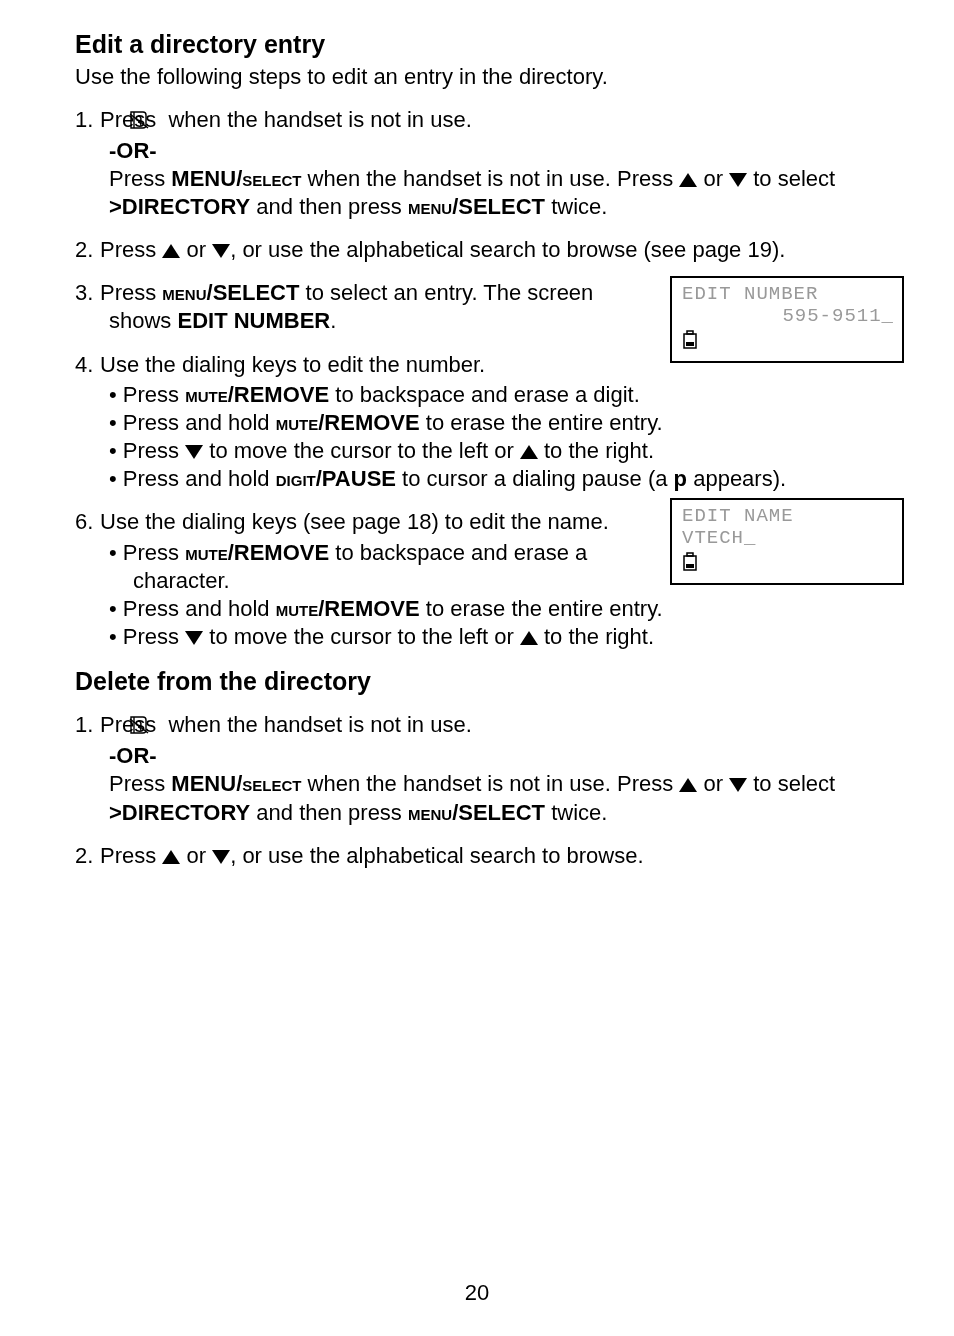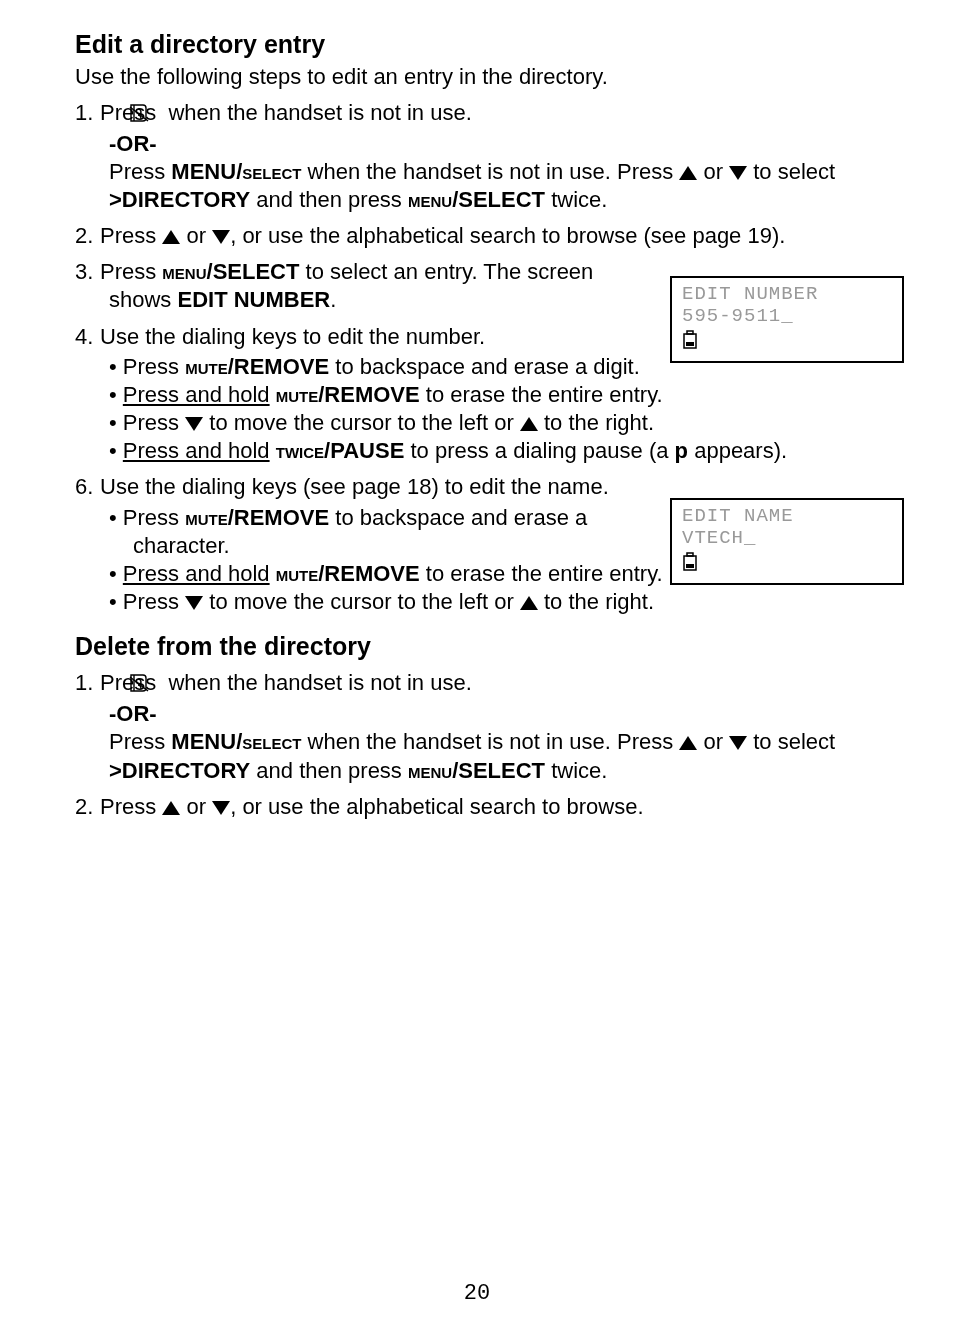--- a/index.html
+++ b/index.html
@@ -34,21 +34,21 @@
   ol {
     list-style: none;
     padding: 0;
     margin: 0 0 16px 0;
   }
   ol > li {
     font-size: 22px;
     line-height: 1.28;
     padding-left: 34px;
     text-indent: -34px;
-    margin: 8px 0 4px 0;
+    margin: 15px 0 4px 0;
   }
   ol > li .num {
     display: inline-block;
     width: 25px;
     text-indent: 0;
   }
   ul {
     list-style: none;
     padding: 0;
     margin: 2px 0 0 0;
@@ -61,21 +61,21 @@
     margin: 0;
   }
   ul > li::before {
     content: "•  ";
   }
   .smallcaps {
     font-variant: small-caps;
     font-weight: bold;
   }
   .bold { font-weight: bold; }
-  .underline { text-decoration: underline; }
+  .underline { }
   .phonebook {
     display: inline-block;
     vertical-align: -3px;
   }
   .screen {
     position: absolute;
     border: 2px solid #000;
     background: #fff;
     padding: 6px 8px 4px 10px;
     width: 234px;
@@ -91,21 +91,20 @@
   .screen .bat {
     margin-top: 2px;
   }
   .pagenum {
     position: absolute;
     bottom: 30px;
     left: 0;
     width: 100%;
     text-align: center;
     font-size: 22px;
-    font-family: Liberation Mono, monospace;
   }
   .subindent { display:block; text-indent:0; }
 
   
   .tri-up { width:0; height:0; border-left:9px solid transparent; border-right:9px solid transparent; border-bottom:14px solid #000; display:inline-block; vertical-align:-1px;}
   .tri-down { width:0; height:0; border-left:9px solid transparent; border-right:9px solid transparent; border-top:14px solid #000; display:inline-block; vertical-align:-1px;}
 </style>
 </head>
 <body>
 
@@ -127,21 +126,21 @@
 
     <li><span class="num">2.</span><span>Press </span><span class="tri-up"></span><span> or </span><span class="tri-down"></span><span>, or use the alphabetical search to browse (see page 19).</span></li>
 
     <li style="padding-right:260px;"><span class="num">3.</span><span>Press </span><span class="smallcaps">menu</span><span class="bold">/SELECT</span><span> to select an entry. The screen shows </span><span class="bold">EDIT NUMBER</span><span>.</span></li>
 
     <li><span class="num">4.</span><span>Use the dialing keys to edit the number.</span>
       <ul>
         <li><span>Press </span><span class="smallcaps">mute</span><span class="bold">/REMOVE</span><span> to backspace and erase a digit.</span></li>
         <li><span class="underline">Press and hold</span><span> </span><span class="smallcaps">mute</span><span class="bold">/REMOVE</span><span> to erase the entire entry.</span></li>
         <li><span>Press </span><span class="tri-down"></span><span> to move the cursor to the left or </span><span class="tri-up"></span><span> to the right.</span></li>
-        <li><span class="underline">Press and hold</span><span> </span><span class="smallcaps">twice</span><span class="bold">/PAUSE</span><span> to press a dialing pause (a </span><span class="bold">p</span><span> appears).</span></li>
+        <li><span class="underline">Press and hold</span><span> </span><span class="smallcaps">digit</span><span class="bold">/PAUSE</span><span> to cursor a dialing pause (a </span><span class="bold">p</span><span> appears).</span></li>
       </ul>
     </li>
 
 
     <li style="padding-right:260px;"><span class="num">6.</span><span>Use the dialing keys (see page 18) to edit the name.</span>
       <ul>
         <li><span>Press </span><span class="smallcaps">mute</span><span class="bold">/REMOVE</span><span> to backspace and erase a character.</span></li>
         <li style="margin-right:-260px;"><span class="underline">Press and hold</span><span> </span><span class="smallcaps">mute</span><span class="bold">/REMOVE</span><span> to erase the entire entry.</span></li>
         <li style="margin-right:-260px;"><span>Press </span><span class="tri-down"></span><span> to move the cursor to the left or </span><span class="tri-up"></span><span> to the right.</span></li>
       </ul>
@@ -156,21 +155,21 @@
             <line x1="2" y1="4" x2="20" y2="18" stroke="#000" stroke-width="1.4"></line>
           </svg></span><span> when the handset is not in use.</span>
       <span class="subindent"><span class="bold">-OR-</span></span>
       <span class="subindent"><span>Press </span><span class="bold">MENU/</span><span class="smallcaps">select</span><span> when the handset is not in use. Press </span><span class="tri-up"></span><span> or </span><span class="tri-down"></span><span>  to </span><span>select </span><span class="bold">&gt;DIRECTORY</span><span> and then press </span><span class="smallcaps">menu</span><span class="bold">/SELECT</span><span> twice.</span></span>
     </li>
     <li><span class="num">2.</span><span>Press </span><span class="tri-up"></span><span> or </span><span class="tri-down"></span><span>, or use the alphabetical search to browse.</span></li>
   </ol>
 
   <div class="screen" style="top:276px; right:50px;">
     <div class="dots">EDIT NUMBER</div>
-    <div class="dots" style="text-align:left;">595-9511_</div>
+    <div class="dots" style="text-align:right;">595-9511_</div>
     <div class="bat"><svg width="16" height="20">
           <rect x="2" y="4" width="12" height="14" fill="none" stroke="#000" stroke-width="1.5"></rect>
           <rect x="5" y="1" width="6" height="3" fill="none" stroke="#000" stroke-width="1.5"></rect>
           <rect x="4" y="12" width="8" height="4" fill="#000"></rect>
         </svg></div>
   </div>
 
   <div class="screen" style="top:498px; right:50px;">
     <div class="dots">EDIT NAME</div>
     <div class="dots">VTECH_</div>

